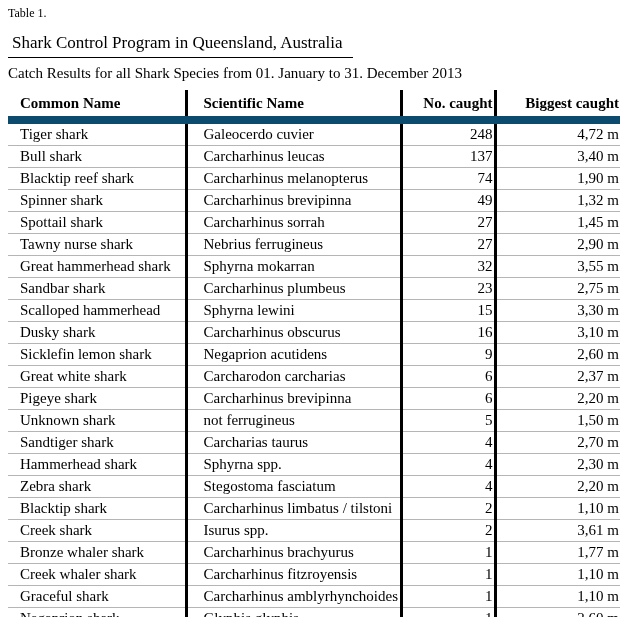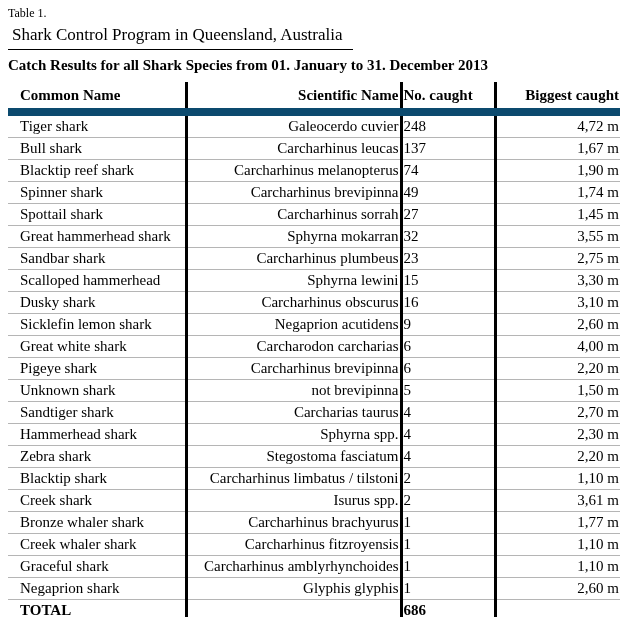--- a/index.html
+++ b/index.html
@@ -17,34 +17,33 @@
     width: 623px;
     height: 617px;
     box-sizing: border-box;
     padding: 6px 0 0 8px;
   }
   .table-label {
     font-size: 12px;
     line-height: 15px;
   }
   .doc-title {
-    margin-top: 3px;
+    margin-top: 11px;
     font-size: 17px;
     line-height: 22px;
   }
   .doc-title .underlined {
     display: inline-block;
     border-bottom: 1px solid #000000;
     padding: 0 10px 3px 4px;
   }
   .doc-subtitle {
     margin-top: 5px;
     font-size: 15px;
     line-height: 20px;
-    font-weight: bold;
   }
   table.catch-table {
     border-collapse: collapse;
     table-layout: fixed;
     width: 612px;
     margin-top: 7px;
   }
   .col-common   { width: 178px; }
   .col-sci      { width: 215px; }
   .col-caught   { width: 94px;  }
@@ -62,22 +61,22 @@
   table.catch-table td {
     font-size: 15px;
     height: 19px;
     vertical-align: middle;
     white-space: nowrap;
     overflow: hidden;
   }
   tbody td { border-bottom: 1px solid #b5b5b5; }
   .vbar { border-right: 3px solid #000000; }
   .c1 { text-align: left; padding-left: 12px; }
-  .c2 { text-align: right; padding-left: 16px; }
-  .c3 { text-align: left; }
+  .c2 { text-align: left; padding-left: 16px; }
+  .c3 { text-align: right; }
   .c4 { text-align: right; }
   tfoot td {
     font-weight: bold;
     height: 23px;
   }
 </style>
 </head>
 <body>
 
 <div class="page">
@@ -109,41 +108,47 @@
         <tr>
           <td class="c1 vbar">Tiger shark</td>
           <td class="c2 vbar">Galeocerdo cuvier</td>
           <td class="c3 vbar">248</td>
           <td class="c4">4,72 m</td>
         </tr>
         <tr>
           <td class="c1 vbar">Bull shark</td>
           <td class="c2 vbar">Carcharhinus leucas</td>
           <td class="c3 vbar">137</td>
-          <td class="c4">1,67 m</td>
+          <td class="c4">3,40 m</td>
         </tr>
         <tr>
           <td class="c1 vbar">Blacktip reef shark</td>
           <td class="c2 vbar">Carcharhinus melanopterus</td>
           <td class="c3 vbar">74</td>
           <td class="c4">1,90 m</td>
         </tr>
         <tr>
           <td class="c1 vbar">Spinner shark</td>
           <td class="c2 vbar">Carcharhinus brevipinna</td>
           <td class="c3 vbar">49</td>
-          <td class="c4">1,74 m</td>
+          <td class="c4">1,32 m</td>
         </tr>
         <tr>
           <td class="c1 vbar">Spottail shark</td>
           <td class="c2 vbar">Carcharhinus sorrah</td>
           <td class="c3 vbar">27</td>
           <td class="c4">1,45 m</td>
         </tr>
         <tr>
+          <td class="c1 vbar">Tawny nurse shark</td>
+          <td class="c2 vbar">Nebrius ferrugineus</td>
+          <td class="c3 vbar">27</td>
+          <td class="c4">2,90 m</td>
+        </tr>
+        <tr>
           <td class="c1 vbar">Great hammerhead shark</td>
           <td class="c2 vbar">Sphyrna mokarran</td>
           <td class="c3 vbar">32</td>
           <td class="c4">3,55 m</td>
         </tr>
         <tr>
           <td class="c1 vbar">Sandbar shark</td>
           <td class="c2 vbar">Carcharhinus plumbeus</td>
           <td class="c3 vbar">23</td>
           <td class="c4">2,75 m</td>
@@ -163,31 +168,31 @@
         <tr>
           <td class="c1 vbar">Sicklefin lemon shark</td>
           <td class="c2 vbar">Negaprion acutidens</td>
           <td class="c3 vbar">9</td>
           <td class="c4">2,60 m</td>
         </tr>
         <tr>
           <td class="c1 vbar">Great white shark</td>
           <td class="c2 vbar">Carcharodon carcharias</td>
           <td class="c3 vbar">6</td>
-          <td class="c4">4,00 m</td>
+          <td class="c4">2,37 m</td>
         </tr>
         <tr>
           <td class="c1 vbar">Pigeye shark</td>
           <td class="c2 vbar">Carcharhinus brevipinna</td>
           <td class="c3 vbar">6</td>
           <td class="c4">2,20 m</td>
         </tr>
         <tr>
           <td class="c1 vbar">Unknown shark</td>
-          <td class="c2 vbar">not brevipinna</td>
+          <td class="c2 vbar">not ferrugineus</td>
           <td class="c3 vbar">5</td>
           <td class="c4">1,50 m</td>
         </tr>
         <tr>
           <td class="c1 vbar">Sandtiger shark</td>
           <td class="c2 vbar">Carcharias taurus</td>
           <td class="c3 vbar">4</td>
           <td class="c4">2,70 m</td>
         </tr>
         <tr>

